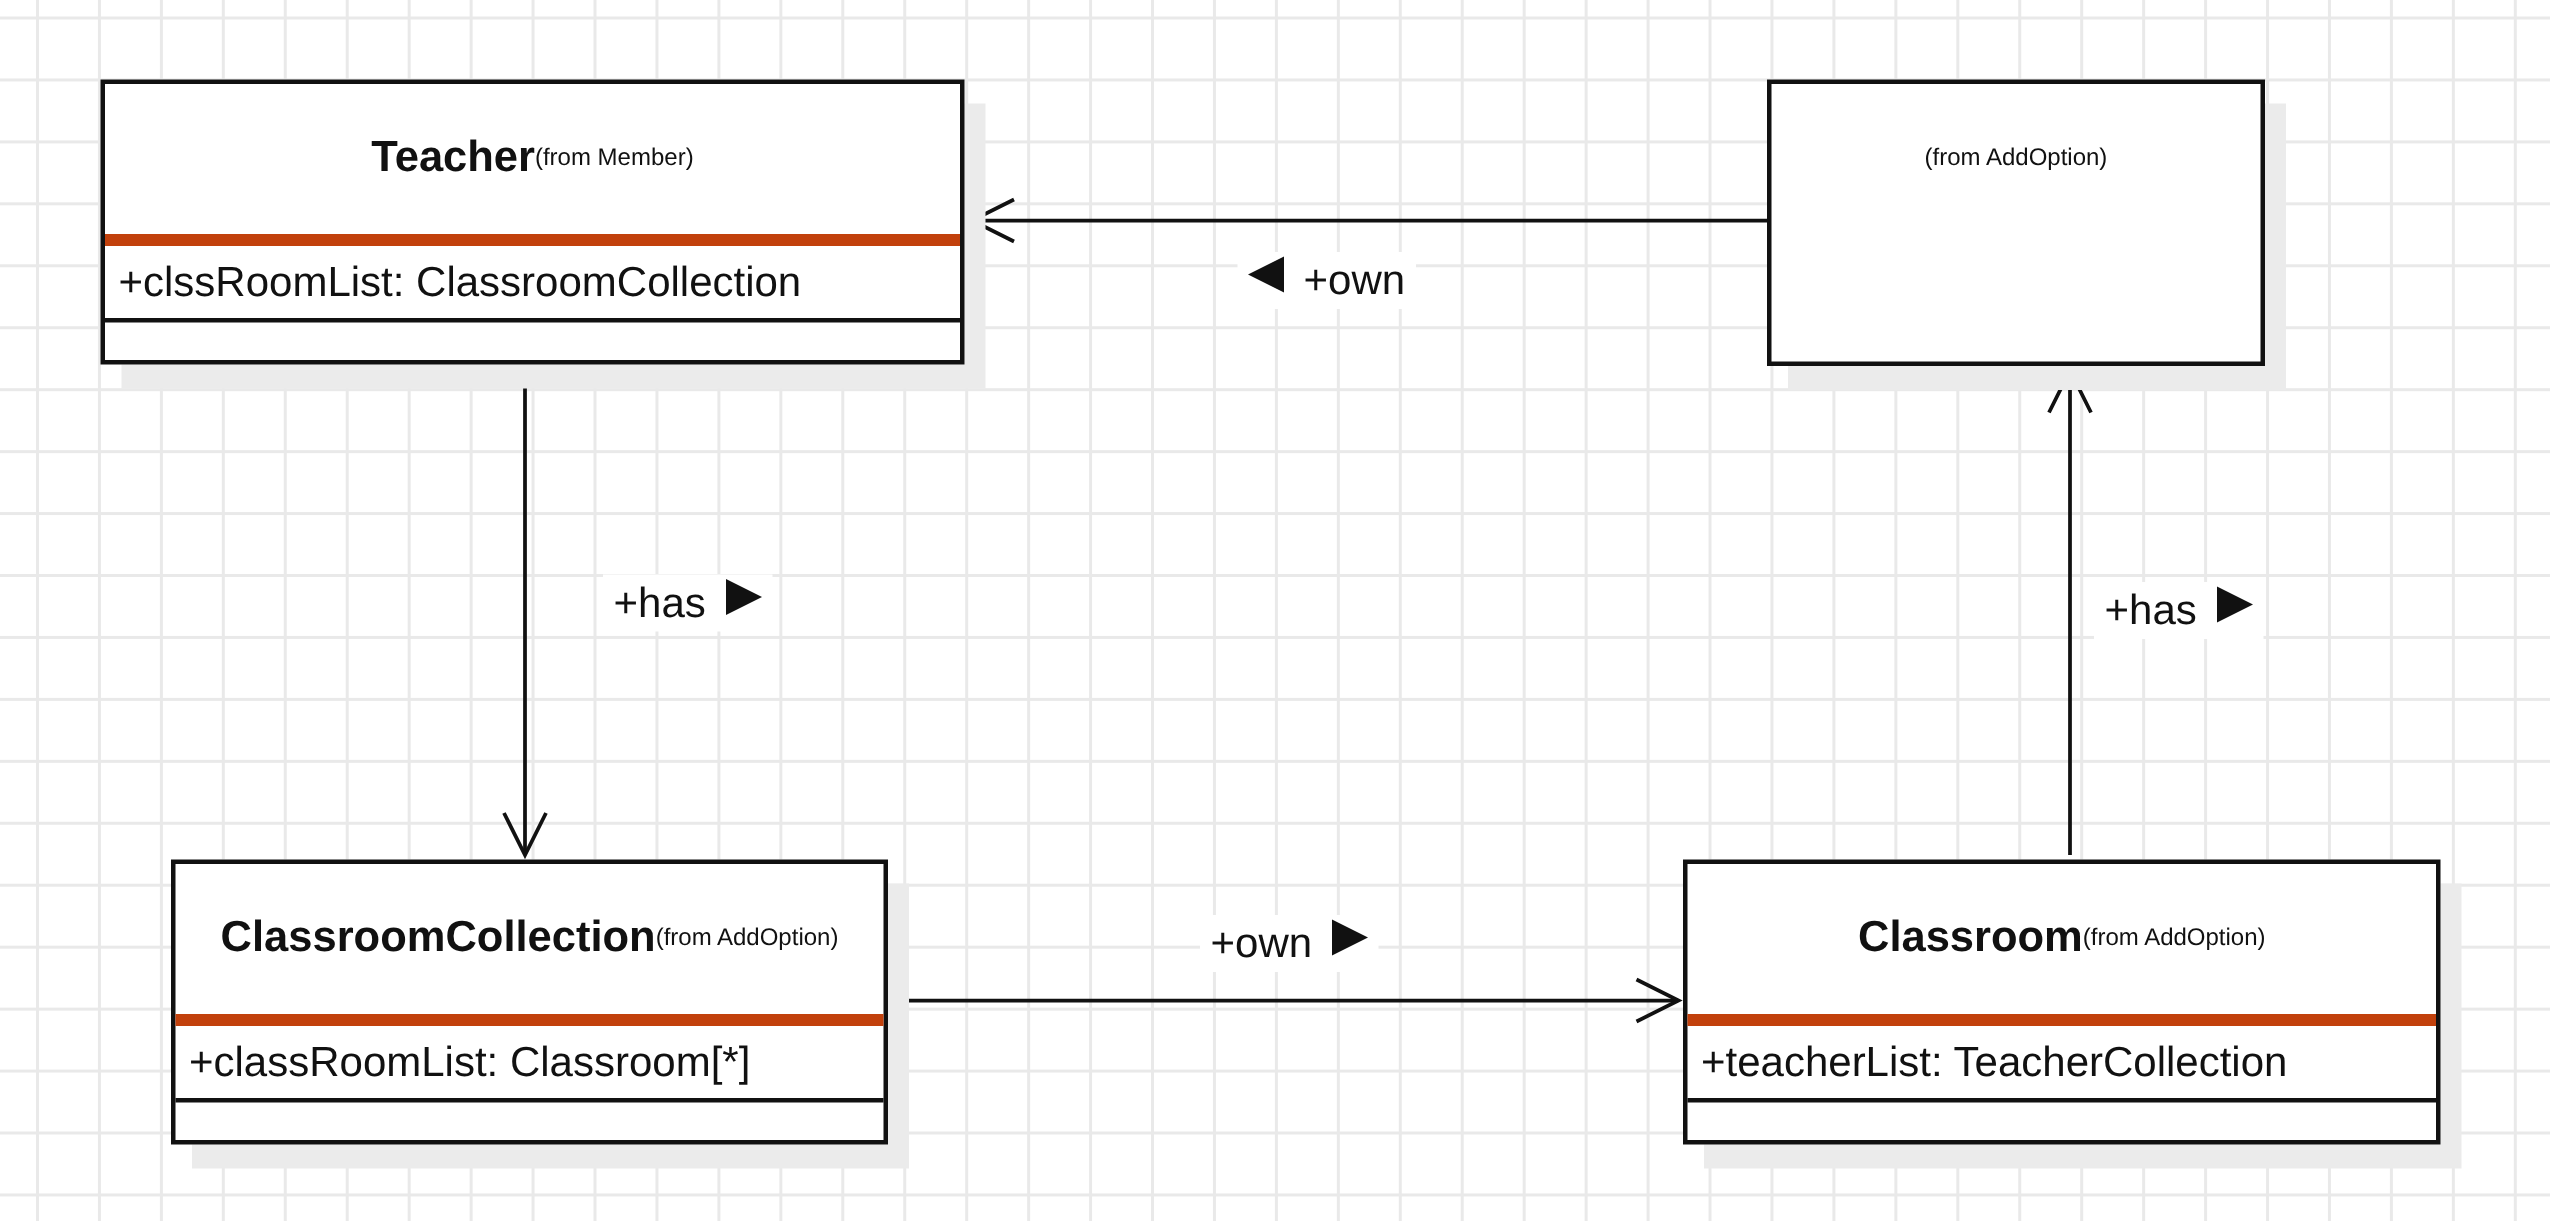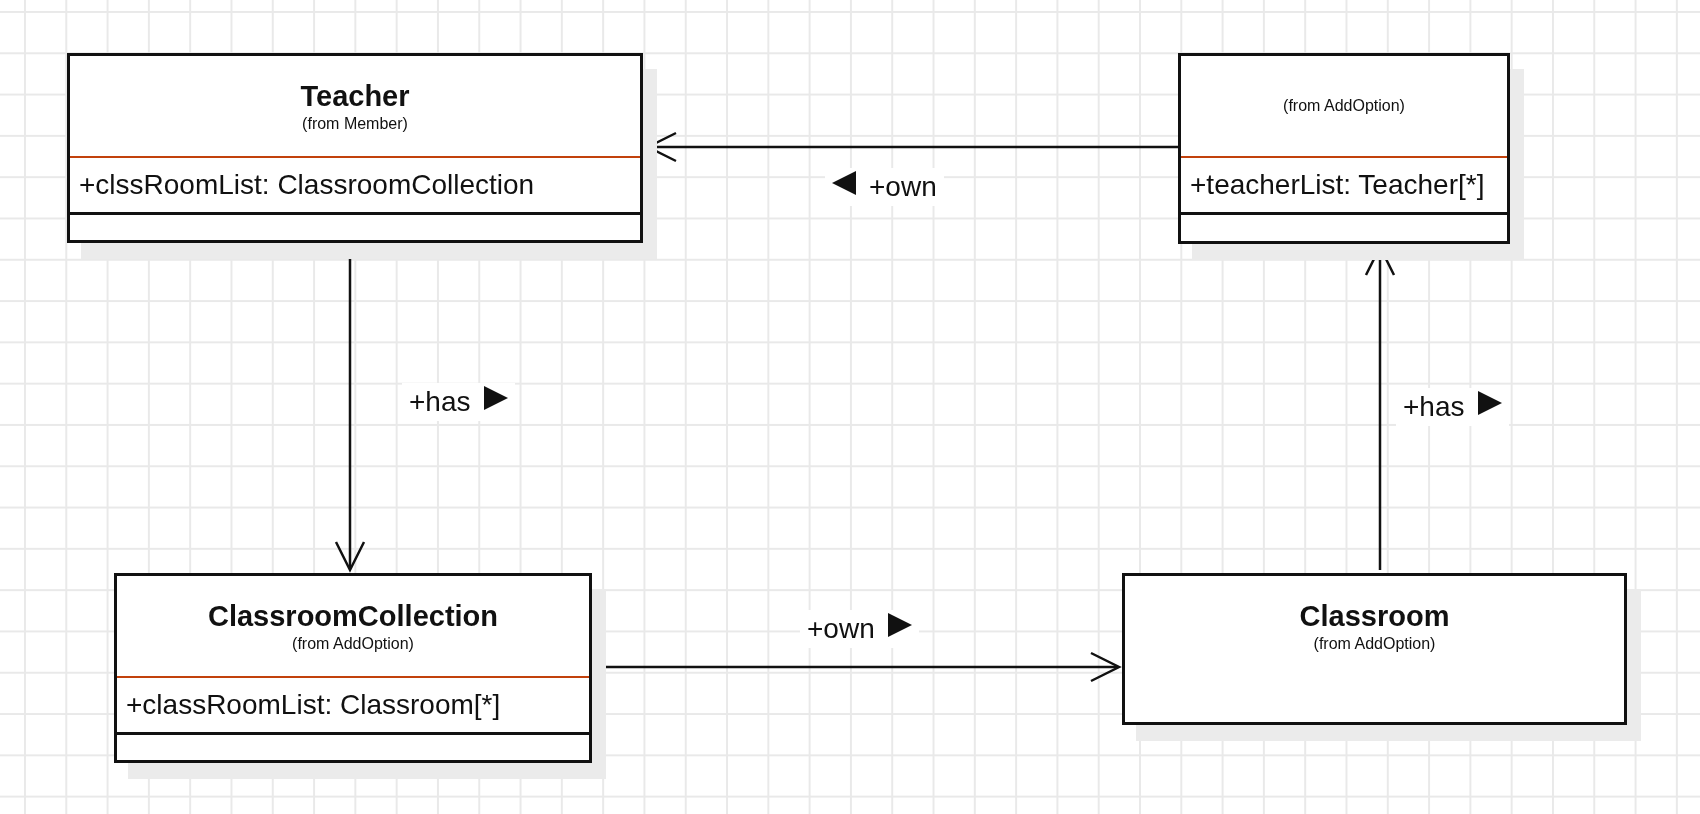--- a/index.html
+++ b/index.html
@@ -19,30 +19,30 @@
   .uml-class{
     position:absolute;
     box-sizing:border-box;
     display:flex;flex-direction:column;
     background:#fff;
     border:3px solid #111;
     box-shadow:14px 16px 0 #ebebeb;
   }
   .uml-title{
     height:100px;
-    display:flex;flex-direction:column;
+    display:flex;
     align-items:center;justify-content:center;
     line-height:1.22;
   }
   .uml-name{font-weight:bold;font-size:29px;}
   .uml-from{font-size:16px;}
   .uml-attrs{
     box-sizing:border-box;
     height:59px;
-    border-top:2px solid #c2410c;
+    border-top:8px solid #c2410c;
     border-bottom:3px solid #111;
     display:flex;align-items:center;
     padding:0 9px;
     font-size:28px;
     white-space:nowrap;
   }
   .uml-ops{flex:1;}
   .assoc-layer{position:absolute;left:0;top:0;}
   .assoc-layer line,.assoc-layer polyline{stroke:#111;stroke-width:2.5;fill:none;}
   .edge-label{
@@ -89,41 +89,41 @@
     <div class="uml-attrs">
       <span>+clssRoomList: ClassroomCollection</span>
     </div>
     <div class="uml-ops"></div>
   </div>
 
   <div class="uml-class" style="left:1178px;top:53px;width:332px;height:191px;">
     <div class="uml-title">
       <div class="uml-from">(from AddOption)</div>
     </div>
-    <div class="uml-attrs">
-      <span>+teacherList: Teacher[*]</span>
-    </div>
     <div class="uml-ops"></div>
   </div>
 
   <div class="uml-class" style="left:114px;top:573px;width:478px;height:190px;">
     <div class="uml-title">
       <div class="uml-name">ClassroomCollection</div>
       <div class="uml-from">(from AddOption)</div>
     </div>
     <div class="uml-attrs">
       <span>+classRoomList: Classroom[*]</span>
     </div>
     <div class="uml-ops"></div>
   </div>
 
-  <div class="uml-class" style="left:1122px;top:573px;width:505px;height:152px;">
+  <div class="uml-class" style="left:1122px;top:573px;width:505px;height:190px;">
     <div class="uml-title">
       <div class="uml-name">Classroom</div>
       <div class="uml-from">(from AddOption)</div>
+    </div>
+    <div class="uml-attrs">
+      <span>+teacherList: TeacherCollection</span>
     </div>
     <div class="uml-ops"></div>
   </div>
 
   <div class="edge-label" style="left:825px;top:168px;">
     <span class="tri tri-left"></span>
     <span>+own</span>
   </div>
 
   <div class="edge-label" style="left:402px;top:383px;">

